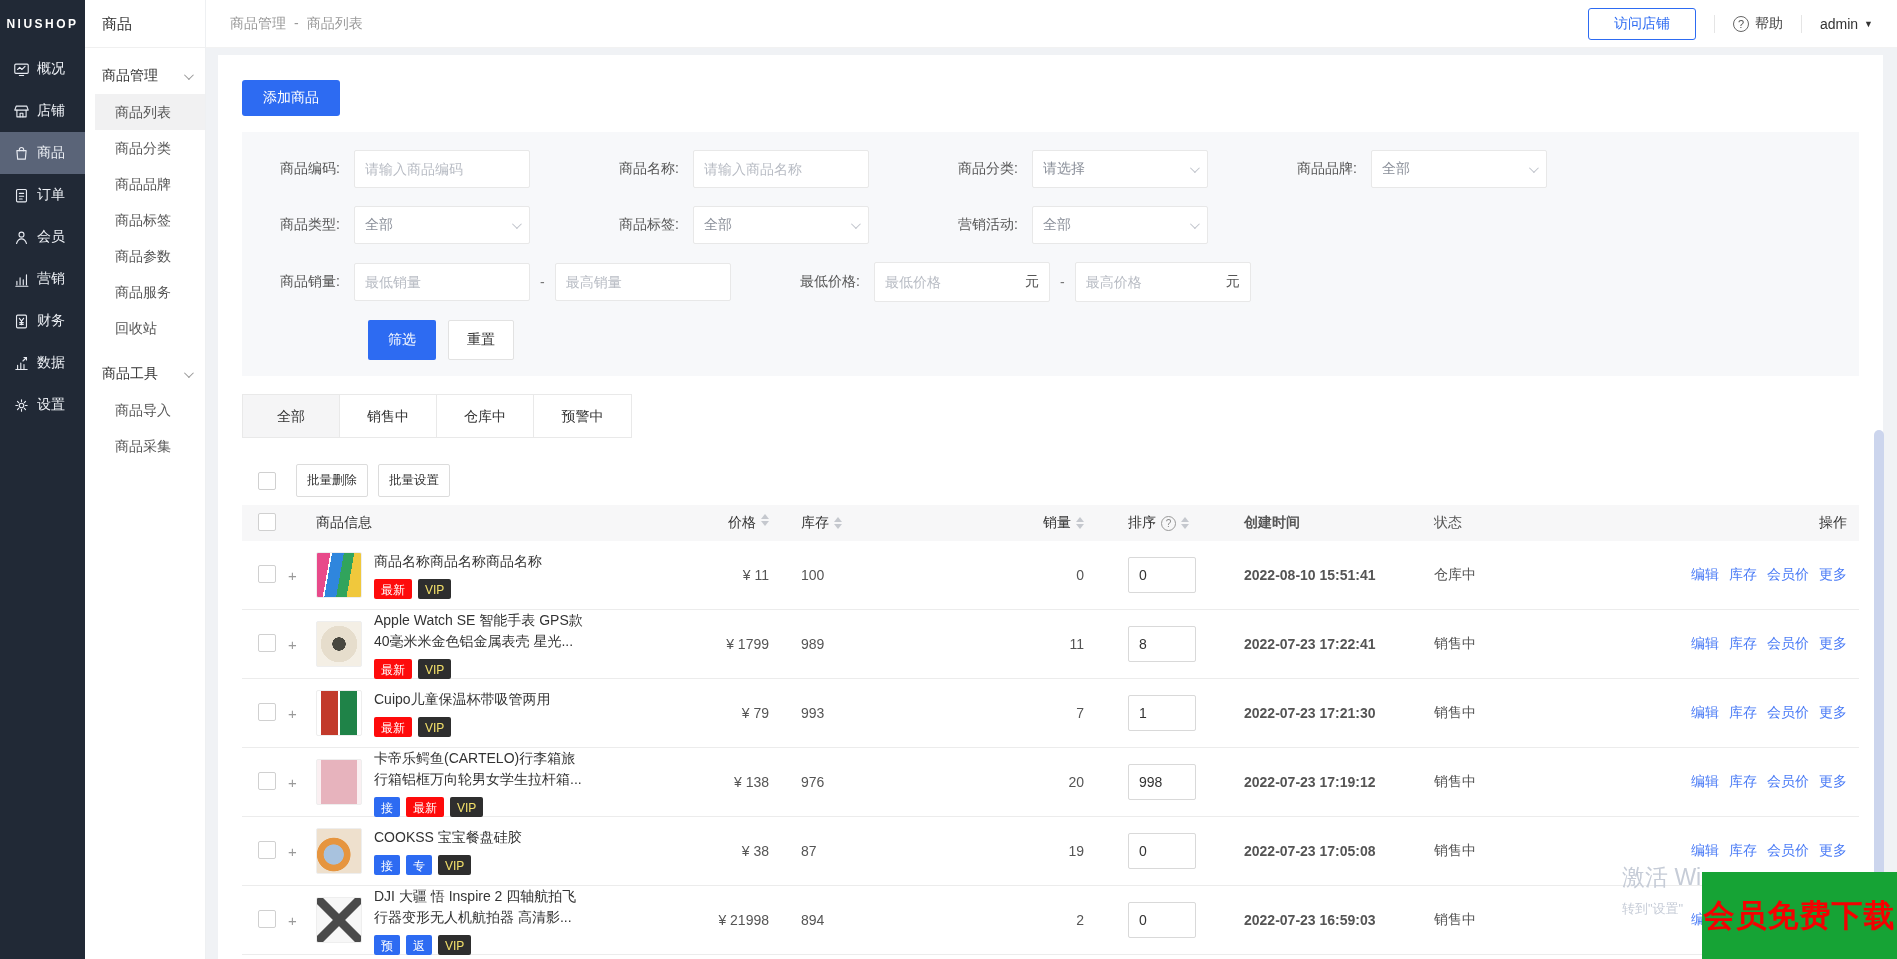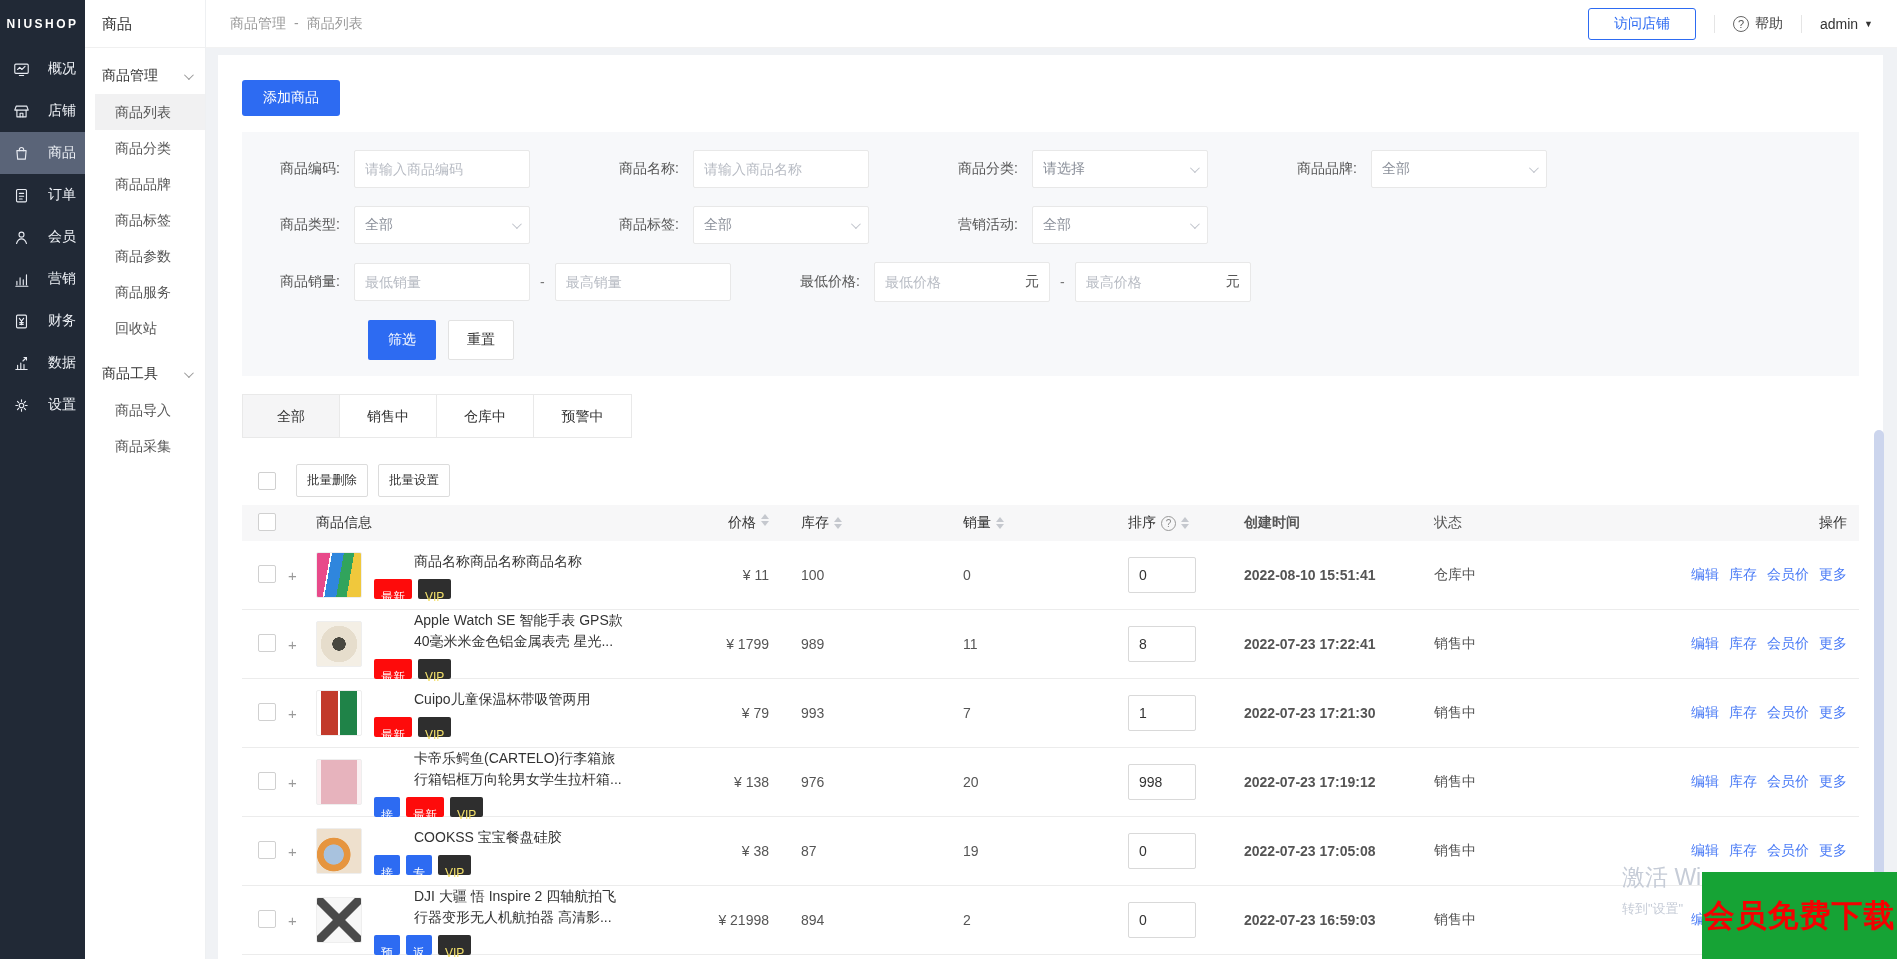--- a/index.html
+++ b/index.html
@@ -3,21 +3,21 @@
 <meta charset="utf-8">
 <style>
   * { margin:0; padding:0; box-sizing:border-box; }
   html,body { width:1897px; height:959px; overflow:hidden; }
   body { font-family:"Liberation Sans","DejaVu Sans",sans-serif; font-size:14px; color:#333; background:#f0f2f5; position:relative; }
   .app { display:flex; width:100%; height:100%; }
 
   
   .nav-rail { width:85px; background:#212936; flex:0 0 85px;text-align:center; }
   .logo { height:48px; display:flex; align-items:center; justify-content:center; color:#fff; font-size:12px; letter-spacing:2.5px; font-weight:700; }
-  .nav-item { height:42px; display:flex; align-items:center; padding-left:13px; gap:18px; color:#eef1f6; cursor:pointer; }
+  .nav-item { height:42px; display:flex; align-items:center; padding-left:13px; gap:7px; color:#eef1f6; cursor:pointer; }
   .nav-item.active { background:#5a6478; }
   .nav-item svg { width:17px; height:17px; stroke:#e8ebf2; fill:none; stroke-width:1.6; stroke-linecap:round; stroke-linejoin:round; flex:0 0 17px; }
   .nav-item .lbl { font-size:14px; }
 
   
   .submenu { width:121px; flex:0 0 121px; background:#fff; border-right:1px solid #eef0f2; }
   .submenu-title { height:48px; line-height:48px; padding-left:17px; font-size:15px; color:#333; border-bottom:1px solid #f0f0f0; }
   .submenu-group { margin-top:10px; }
   .group-header { height:36px; display:flex; align-items:center; padding:0 14px 0 17px; color:#333; cursor:pointer; }
   .group-header .gh-label { flex:1; }
@@ -76,42 +76,42 @@
   .mini-btn { background:#fff; border:1px solid #dcdcdc; border-radius:2px; padding:7px 10px; font-size:12.5px; color:#333; margin-right:10px; cursor:pointer; }
 
   
   .thead { margin-top:8px; background:#f7f7f8; height:36px; display:flex; align-items:center; color:#333; }
   .trow { height:69px; display:flex; align-items:center; border-bottom:1px solid #ececec; background:#fff; }
   .col-cb { width:46px; flex:0 0 46px; padding-left:16px; }
   .col-expand { width:28px; flex:0 0 28px; color:#999; font-size:15px; cursor:pointer; }
   .col-info { flex:1; display:flex; align-items:center; min-width:0; }
   .col-price { width:60px; flex:0 0 60px; display:flex; justify-content:flex-end; color:#555; }
   .col-stock { width:150px; flex:0 0 150px; padding-left:32px; color:#555; display:flex; align-items:center; }
-  .col-sales { width:165px; flex:0 0 165px; padding-left:44px; color:#555; display:flex; align-items:center; }
+  .col-sales { width:165px; flex:0 0 165px; padding-left:44px; color:#555; display:flex; align-items:center;justify-content:flex-end; }
   .col-sort { width:160px; flex:0 0 160px; padding-left:44px; display:flex; align-items:center; }
   .col-created { width:190px; flex:0 0 190px; color:#555;font-weight:bold; }
   .col-status { width:185px; flex:0 0 185px; color:#555; }
   .col-actions { width:240px; flex:0 0 240px; display:flex; justify-content:flex-end; gap:10px; padding-right:12px; }
   .thead .col-price, .thead .col-stock, .thead .col-sales, .thead .col-sort { color:#333; }
   .sorter { display:inline-flex; flex-direction:column; margin-left:5px; gap:2px; }
   .sorter i { display:block; width:0; height:0; border-left:4px solid transparent; border-right:4px solid transparent; }
   .sorter .up { border-bottom:5px solid #c5c8ce; }
   .sorter .down { border-top:5px solid #c5c8ce; }
   .q-sm { width:15px; height:15px; border:1px solid #999; border-radius:50%; font-size:10px; line-height:13px; text-align:center; color:#888; display:inline-block; margin-left:5px; }
   .p-img { width:46px; height:46px; border-radius:2px; border:1px solid #eee; flex:0 0 46px; margin-right:12px; }
   .img-tv { background:linear-gradient(100deg,#e84a8a 0 26%,#ffffff 26% 29%,#2f86dd 29% 52%,#31a45c 52% 72%,#f0c83c 72%); }
   .img-watch { background:radial-gradient(circle at 50% 50%, #494840 0 21%, #e6ddcc 22% 58%, #f4efe5 59%); }
   .img-bottle { background:linear-gradient(90deg,#fff 0 10%,#c23a2b 10% 47%,#fff 47% 53%,#1f8348 53% 90%,#fff 90%); }
   .img-luggage { background:linear-gradient(90deg,#faf0f2 0 10%,#e7b3bd 10% 90%,#faf0f2 90%); }
   .img-plate { background:radial-gradient(circle at 38% 58%, #a8c2de 0 26%, #e6953f 28% 44%, #eee0cd 46%); }
   .img-drone { background:linear-gradient(45deg,transparent 0 42%,#4a4a4a 44% 56%,transparent 58%),linear-gradient(-45deg,transparent 0 42%,#4a4a4a 44% 56%,transparent 58%),#f7f7f7; }
   .p-text { min-width:0; }
-  .p-name { color:#333; line-height:21px; white-space:nowrap; overflow:hidden;margin-left:40px; }
+  .p-name { color:#333; line-height:21px; white-space:nowrap; overflow:hidden; }
   .badges { display:flex; gap:6px; margin-top:7px; }
-  .badge { height:20px; line-height:20px; padding:8px 7px; font-size:12px; border-radius:2px; }
+  .badge { height:20px; line-height:20px; padding:1px 7px; font-size:12px; border-radius:2px; }
   .b-new { background:#fe0b0b; color:#fff; }
   .b-vip { background:#2e2e2e; color:#f3e06a; }
   .b-blue { background:#2d6bf2; color:#fff; }
   .sort-input { width:68px; height:36px; border:1px solid #d9d9d9; border-radius:2px; padding:0 10px; font-size:14px; color:#333; font-family:inherit; }
   .a-link { color:#4a7bf6; cursor:pointer; white-space:nowrap; }
 
   
   .watermark { position:absolute; left:1622px; top:862px; color:#c6ccd7; z-index:5; pointer-events:none; }
   .wm1 { font-size:23px; }
   .wm2 { font-size:13px; margin-top:7px; }

